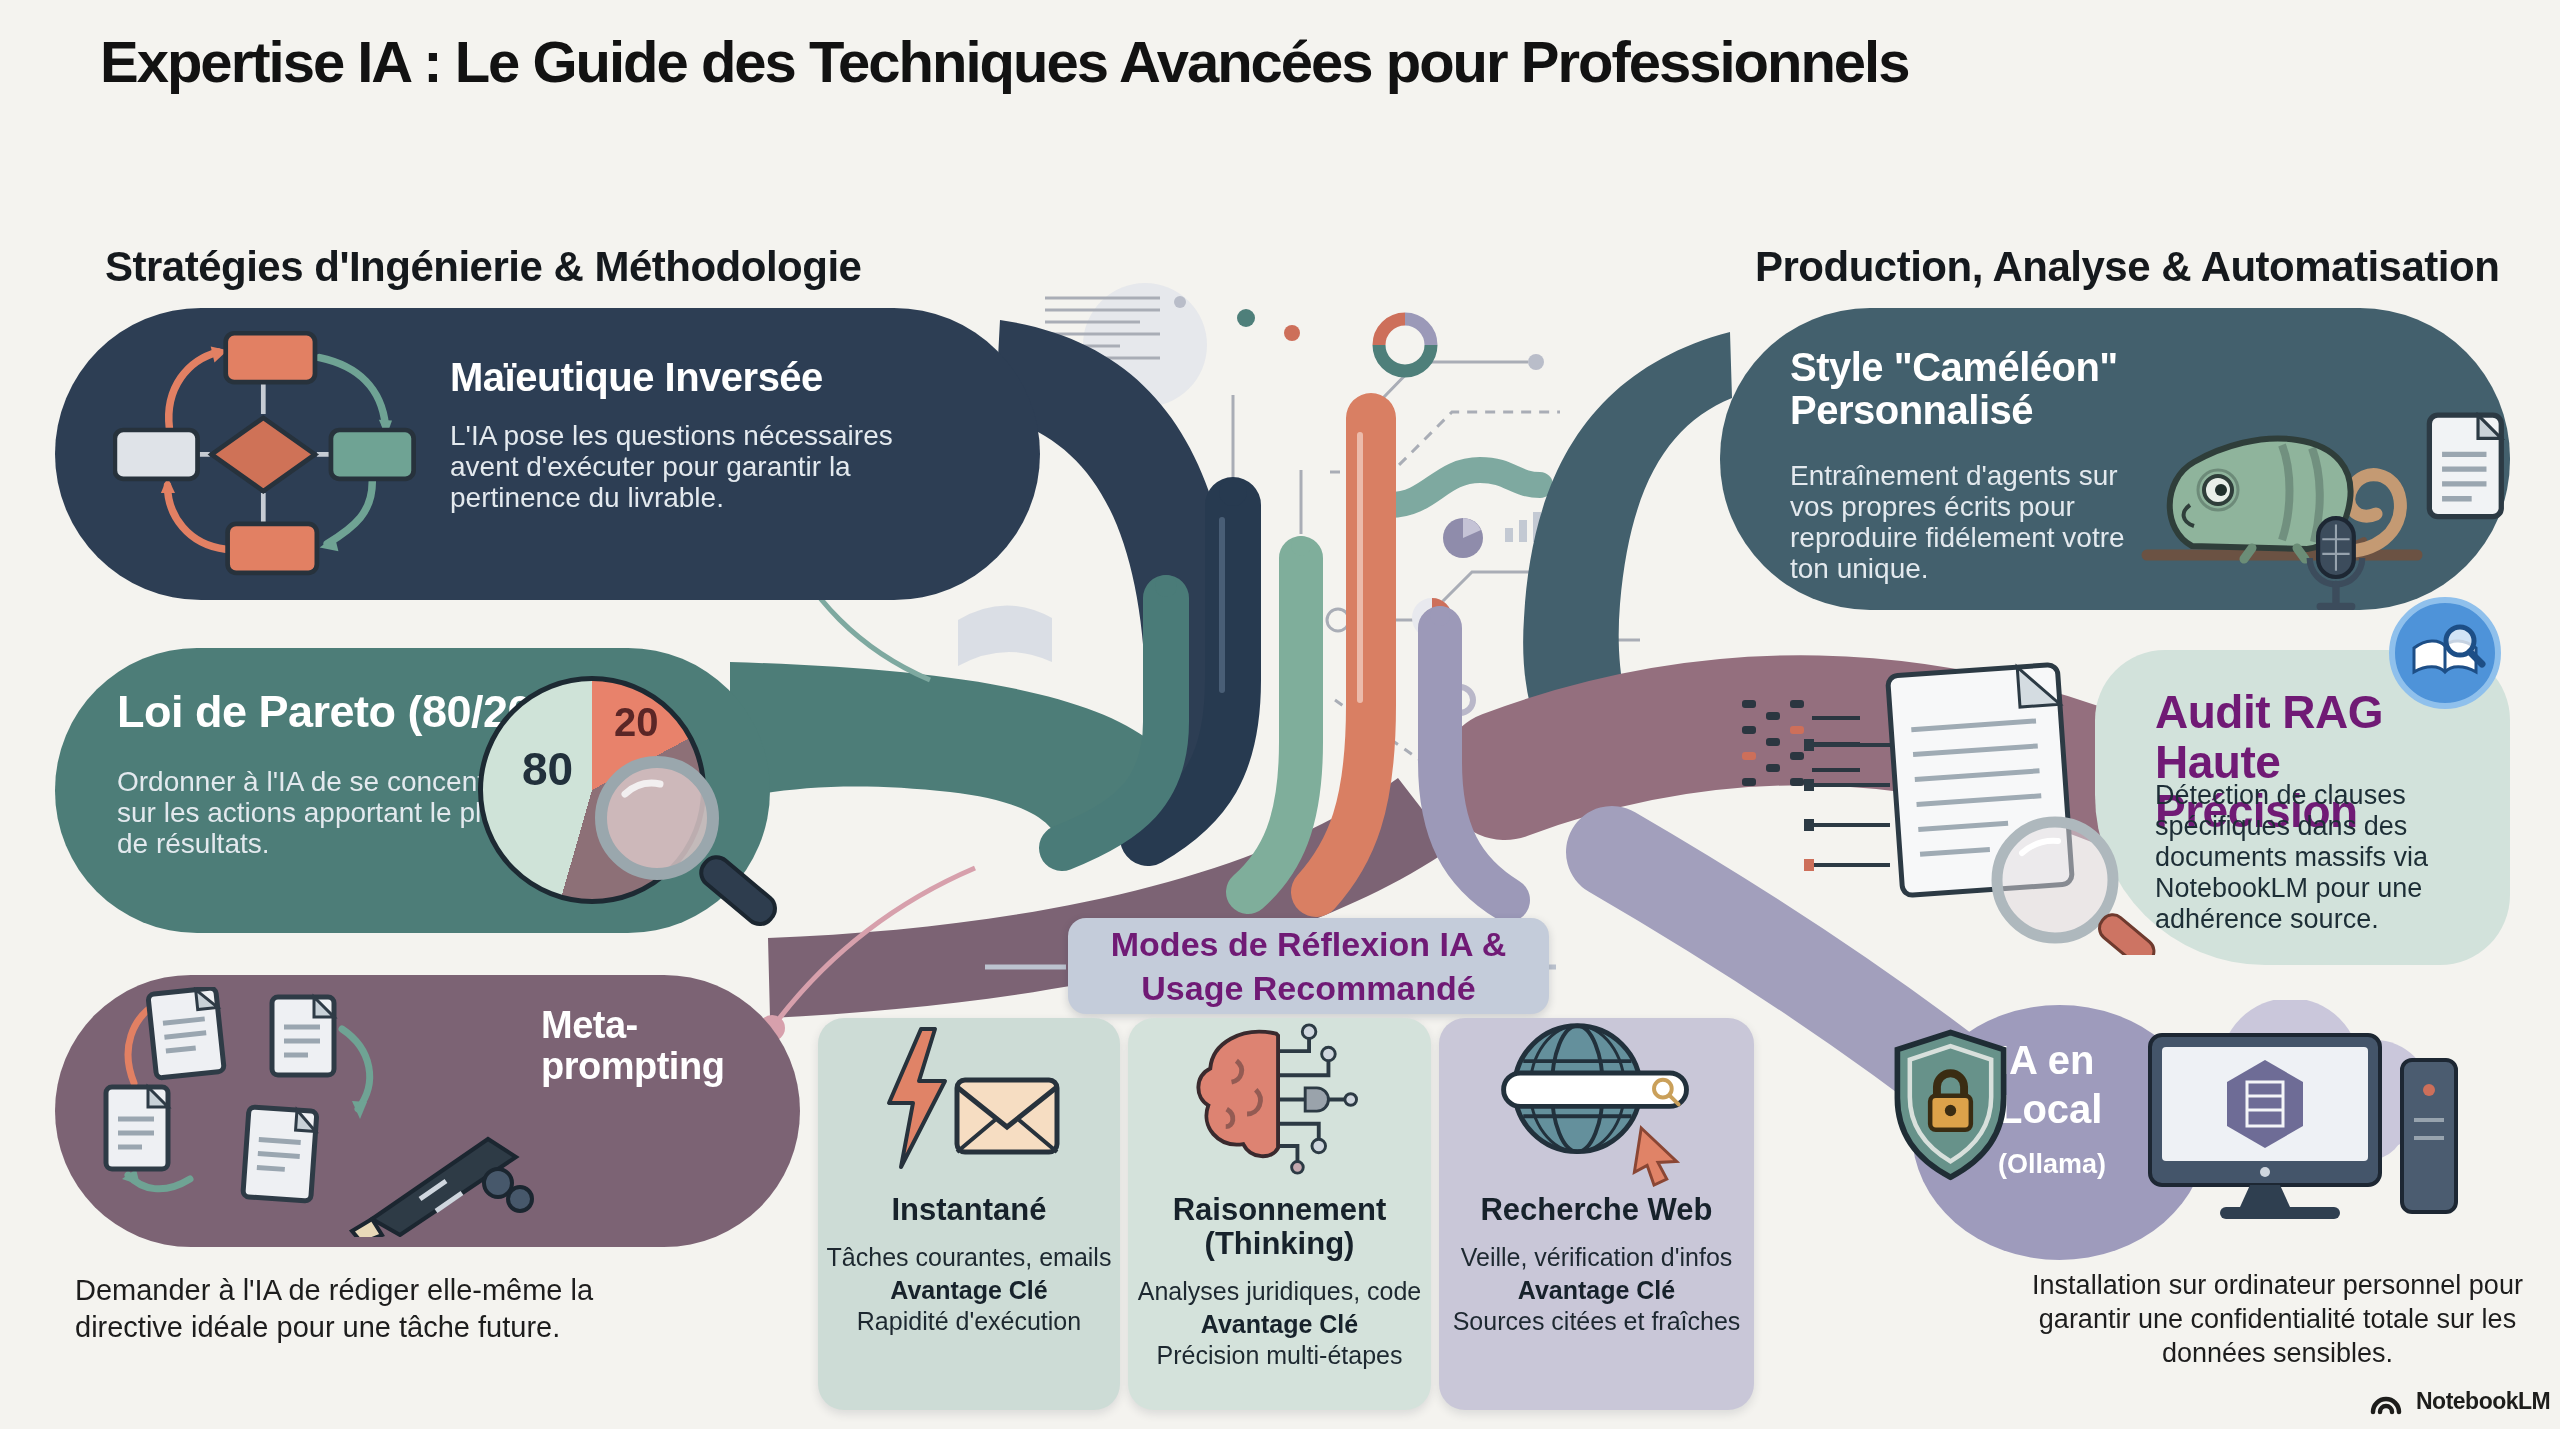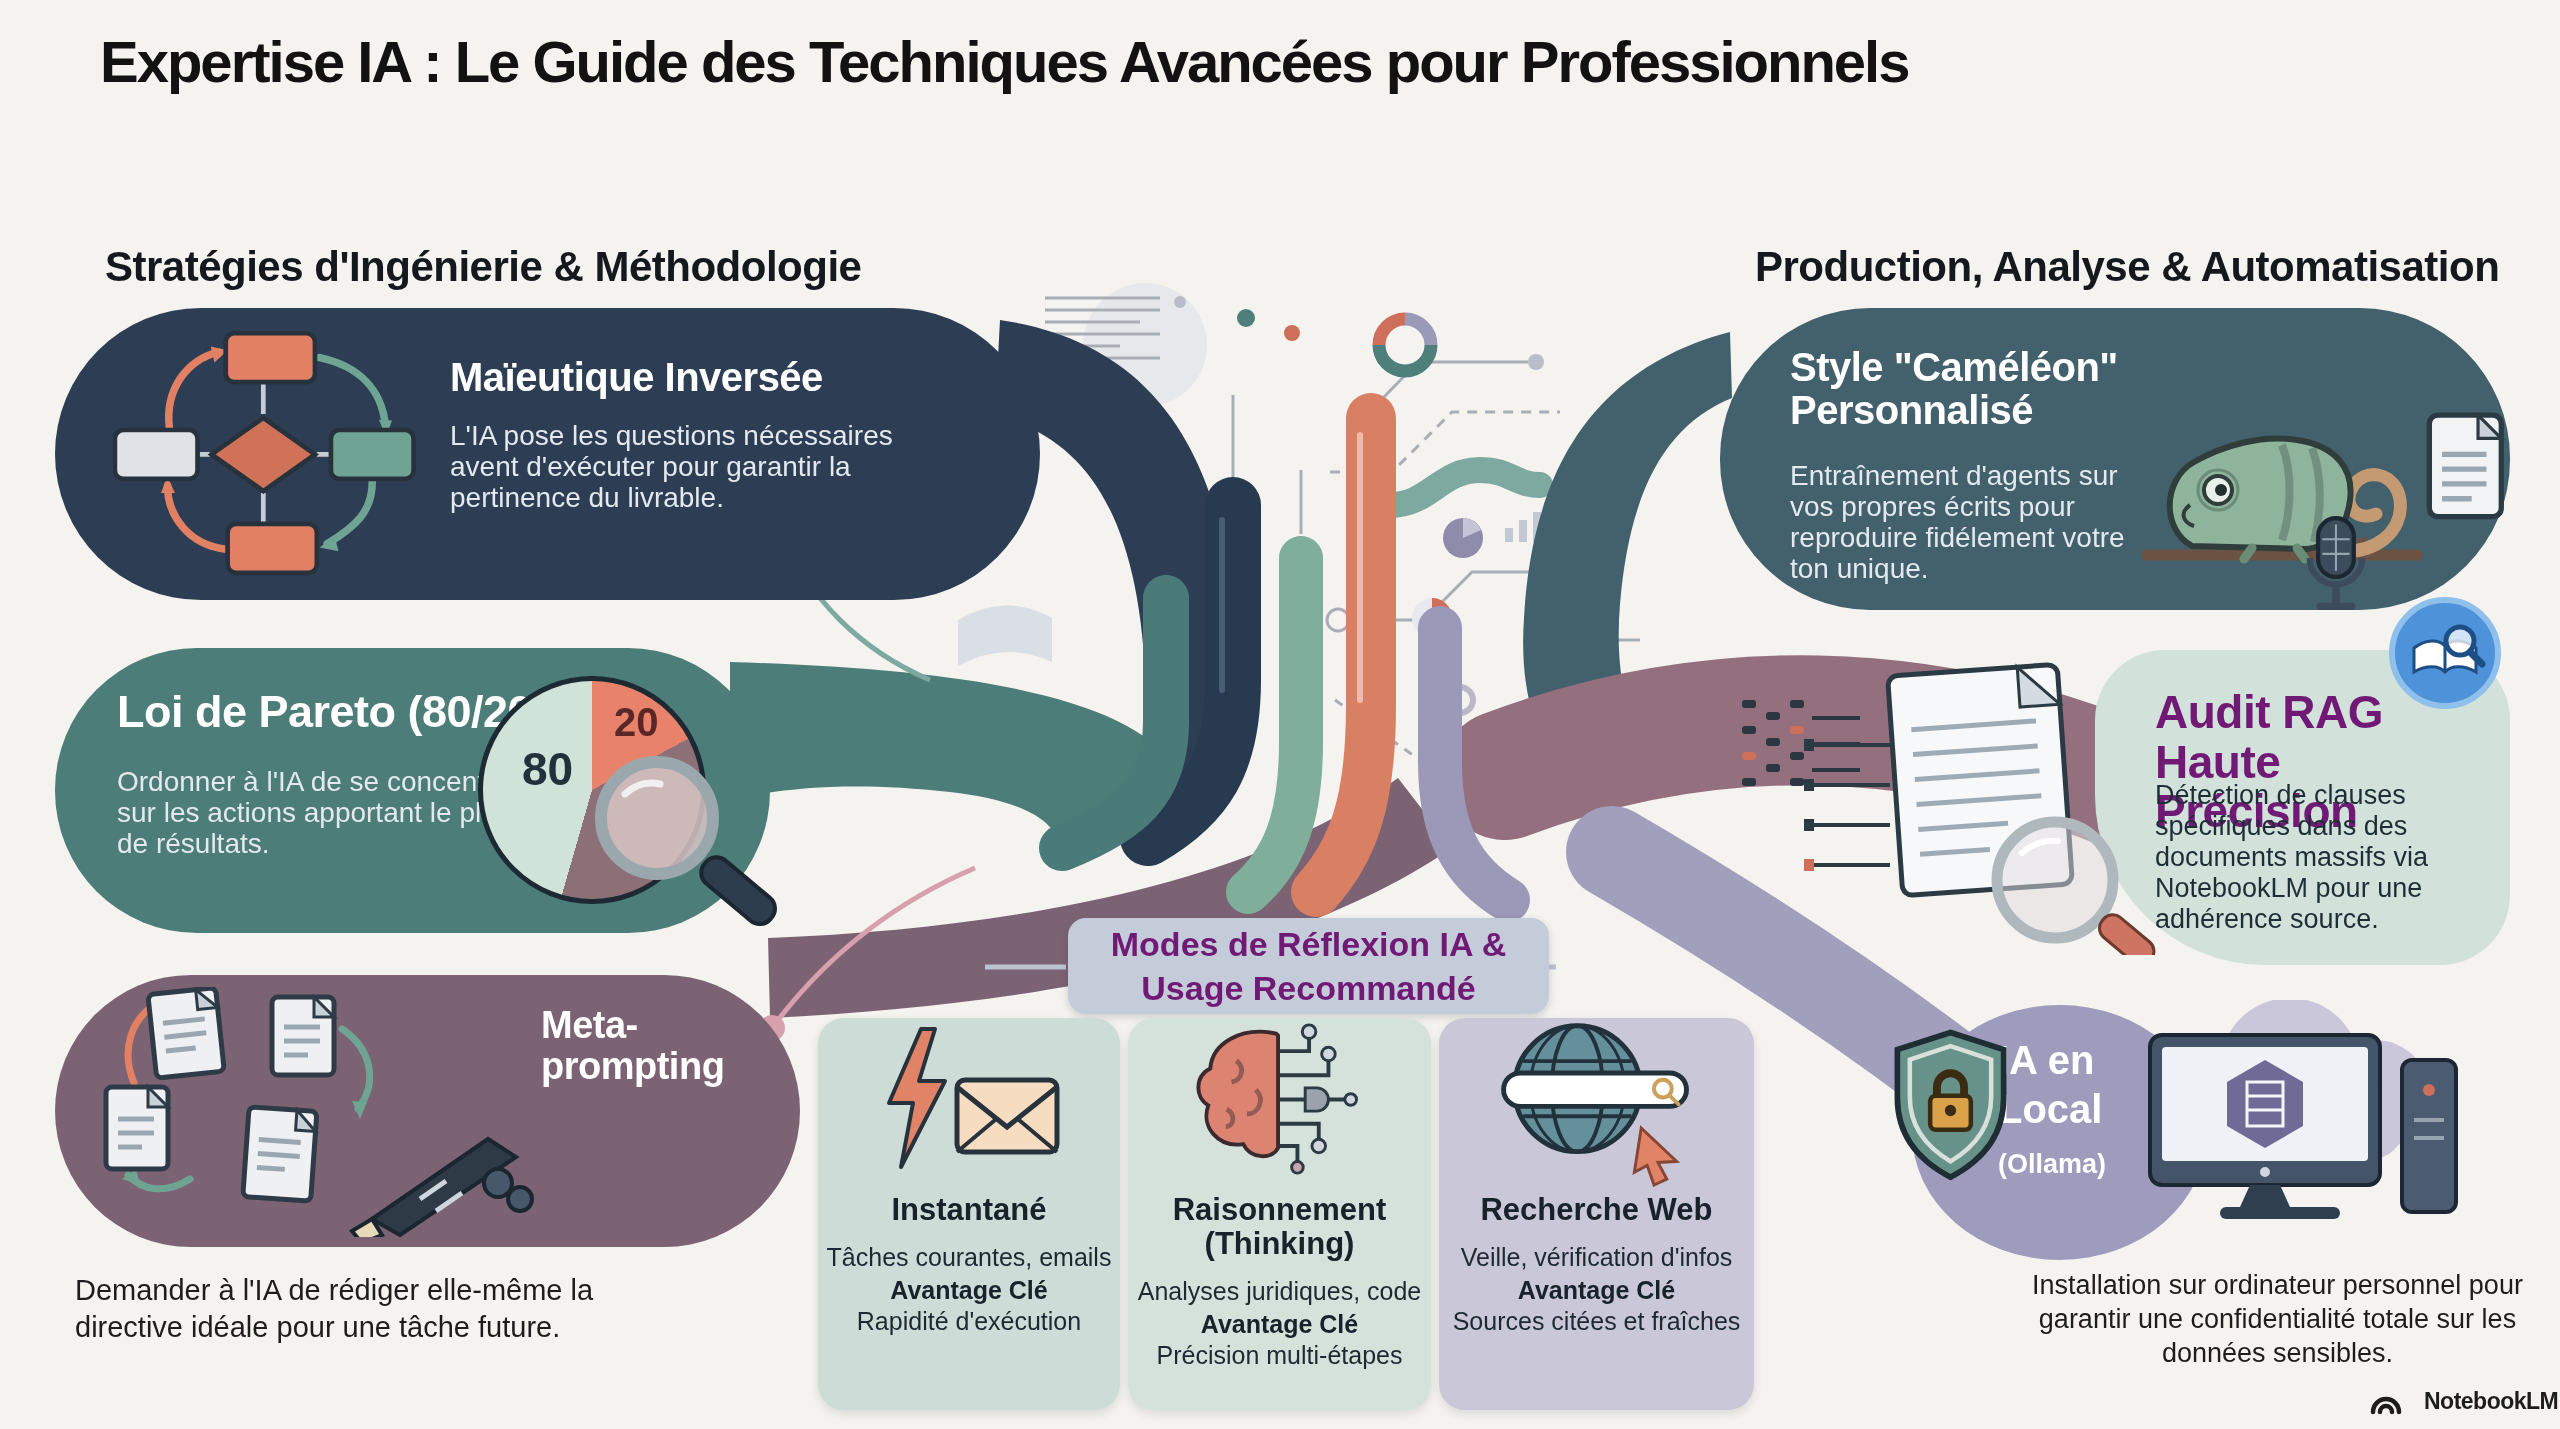--- a/index.html
+++ b/index.html
@@ -26,21 +26,21 @@
   .card-usage{font-size:25px;margin-top:16px;text-align:center;color:#1d2830}
   .card-adv-label{font-size:25px;font-weight:bold;margin-top:4px;color:#17222b}
   .card-adv{font-size:25px;margin-top:2px;color:#1d2830}
   .pie{position:absolute;left:478px;top:676px;width:228px;height:228px;border-radius:50%;
        border:5px solid #1d2a33;box-sizing:border-box;z-index:2;
        background:conic-gradient(from 0deg,#e8826b 0deg 62deg,#8d7077 62deg 196deg,#cfe3d8 196deg 360deg)}
   .pie-label{position:absolute;font-weight:bold;z-index:3}
   .ia-local-text{position:absolute;left:1998px;top:1036px;width:140px;z-index:3;color:#fff;text-align:left}
   .ia-local-title{font-size:40px;font-weight:bold;line-height:49px}
   .ia-local-sub{font-size:27px;font-weight:bold;margin-top:15px}
-  .footer-brand{position:absolute;left:2368px;top:1386px;display:flex;align-items:center;gap:20px;z-index:4}
+  .footer-brand{position:absolute;left:2368px;top:1386px;display:flex;align-items:center;gap:12px;z-index:4}
   .footer-brand-text{font-size:23px;font-weight:bold;color:#1d1d1b;letter-spacing:-0.5px}
 </style>
 </head>
 <body>
 
 <svg id="bg-art" width="2560" height="1429" viewBox="0 0 2560 1429">
 
   <g opacity="0.65">
     <circle cx="1145" cy="345" r="62" fill="#dfe2ea"></circle>
     <path d="M958,620 Q1005,592 1052,618 L1052,662 Q1005,640 958,666 Z" fill="#ccd2df"></path>

